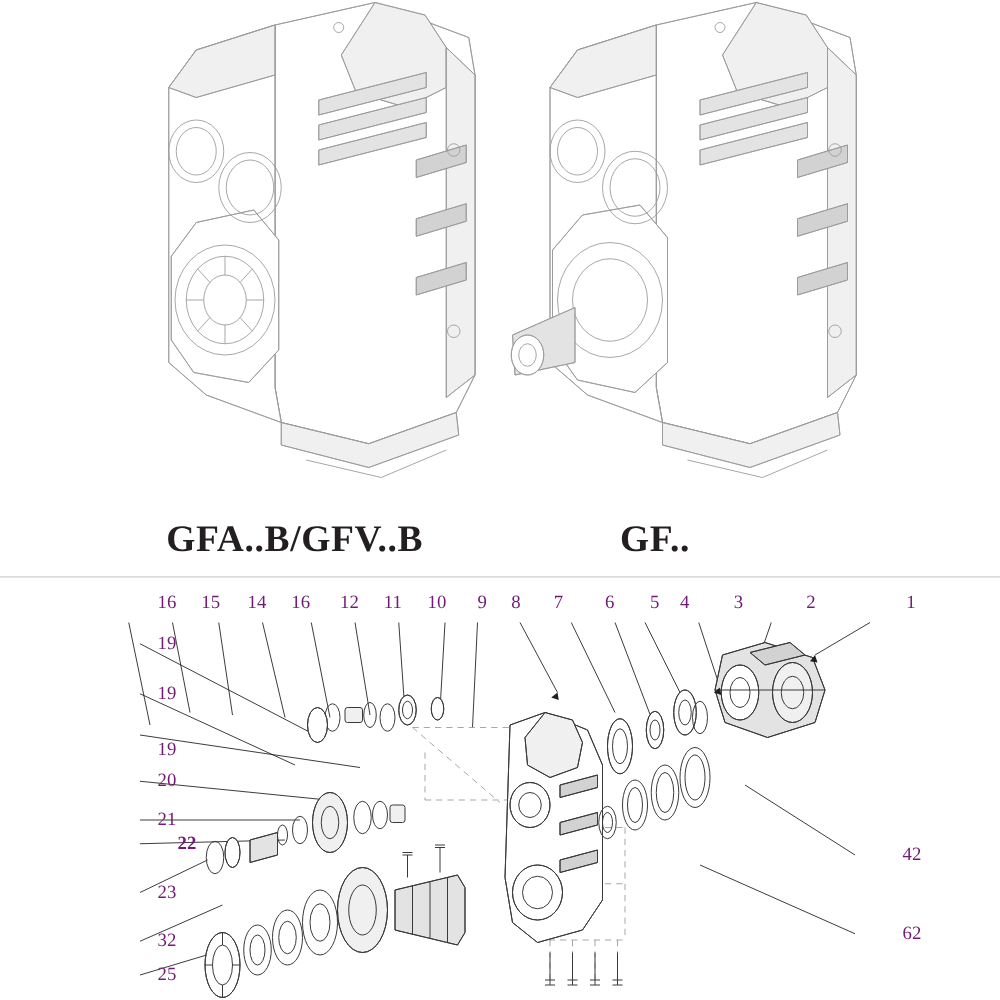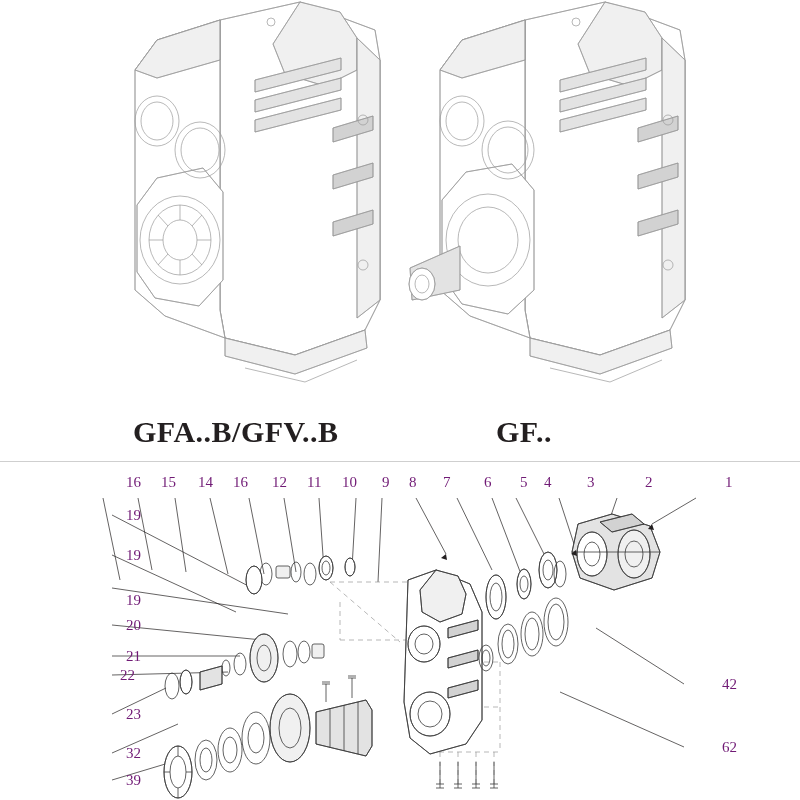--- a/index.html
+++ b/index.html
@@ -409,22 +409,22 @@
     <div class="callout" style="left:510px; top:12px;">4</div>
     <div class="callout" style="left:553px; top:12px;">3</div>
     <div class="callout" style="left:611px; top:12px;">2</div>
     <div class="callout" style="left:691px; top:12px;">1</div>
 
     <div class="callout" style="left:92px; top:45px;">19</div>
     <div class="callout" style="left:92px; top:85px;">19</div>
     <div class="callout" style="left:92px; top:130px;">19</div>
     <div class="callout" style="left:92px; top:155px;">20</div>
     <div class="callout" style="left:92px; top:186px;">21</div>
-    <div class="callout" style="left:86px; top:205px;">22</div>
+    <div class="callout" style="left:108px; top:205px;font-weight:bold;">22</div>
     <div class="callout" style="left:92px; top:244px;">23</div>
     <div class="callout" style="left:92px; top:283px;">32</div>
-    <div class="callout" style="left:92px; top:310px;">39</div>
+    <div class="callout" style="left:92px; top:310px;">25</div>
 
     <div class="callout" style="left:688px; top:214px;">42</div>
     <div class="callout" style="left:688px; top:277px;">62</div>
 
   </div>
 </div>
 
 </body></html>

